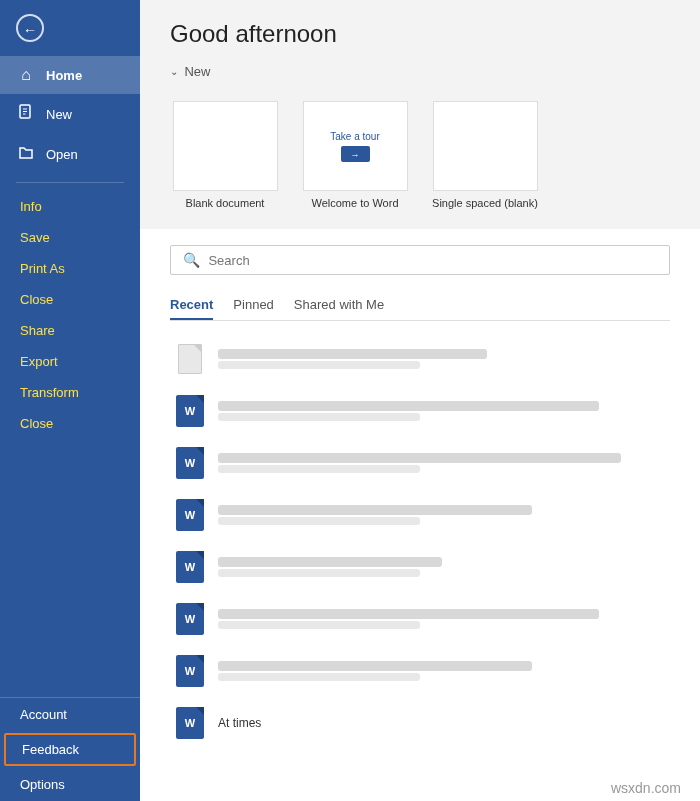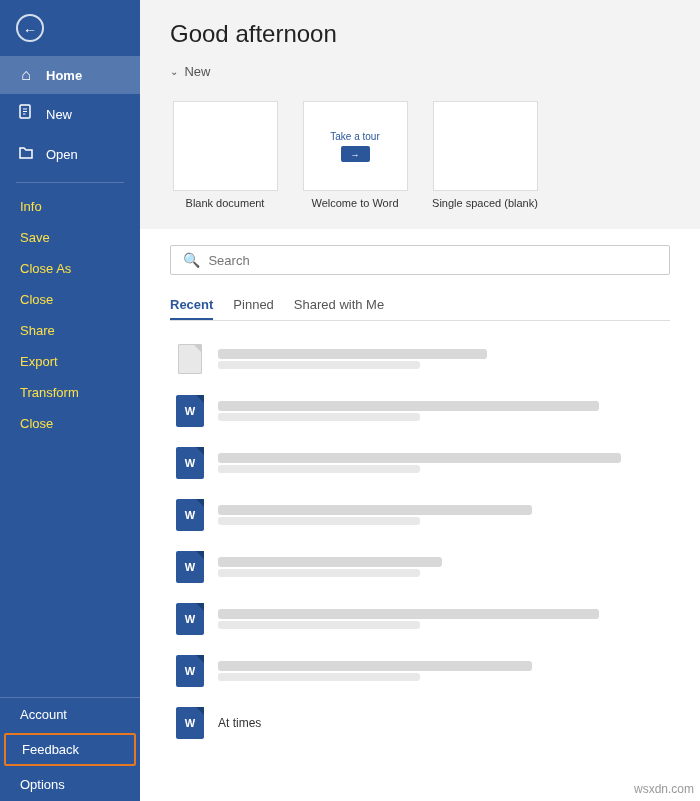--- a/index.html
+++ b/index.html
@@ -349,22 +349,22 @@
 
     .file-name-text {
       font-size: 12px;
       color: #333;
     }
 
     
     .watermark {
       position: fixed;
       bottom: 4px;
-      right: 3px;
-      font-size: 12px;
+      right: 16px;
+      font-size: 14px;
       color: #999;
       background: rgba(255,255,255,0.7);
       padding: 1px 3px;
     }
   </style>
 </head>
 <body>
 
 <div class="sidebar">
   <div class="sidebar-back">
@@ -402,21 +402,21 @@
   <div class="sidebar-divider"></div>
 
   <div class="sidebar-text-items">
     <div class="sidebar-text-item">
       <span>Info</span>
     </div>
     <div class="sidebar-text-item">
       <span>Save</span>
     </div>
     <div class="sidebar-text-item">
-      <span>Close As</span>
+      <span>Print As</span>
     </div>
     <div class="sidebar-text-item">
       <span>Close</span>
     </div>
     <div class="sidebar-text-item">
       <span>Share</span>
     </div>
     <div class="sidebar-text-item">
       <span>Export</span>
     </div>

